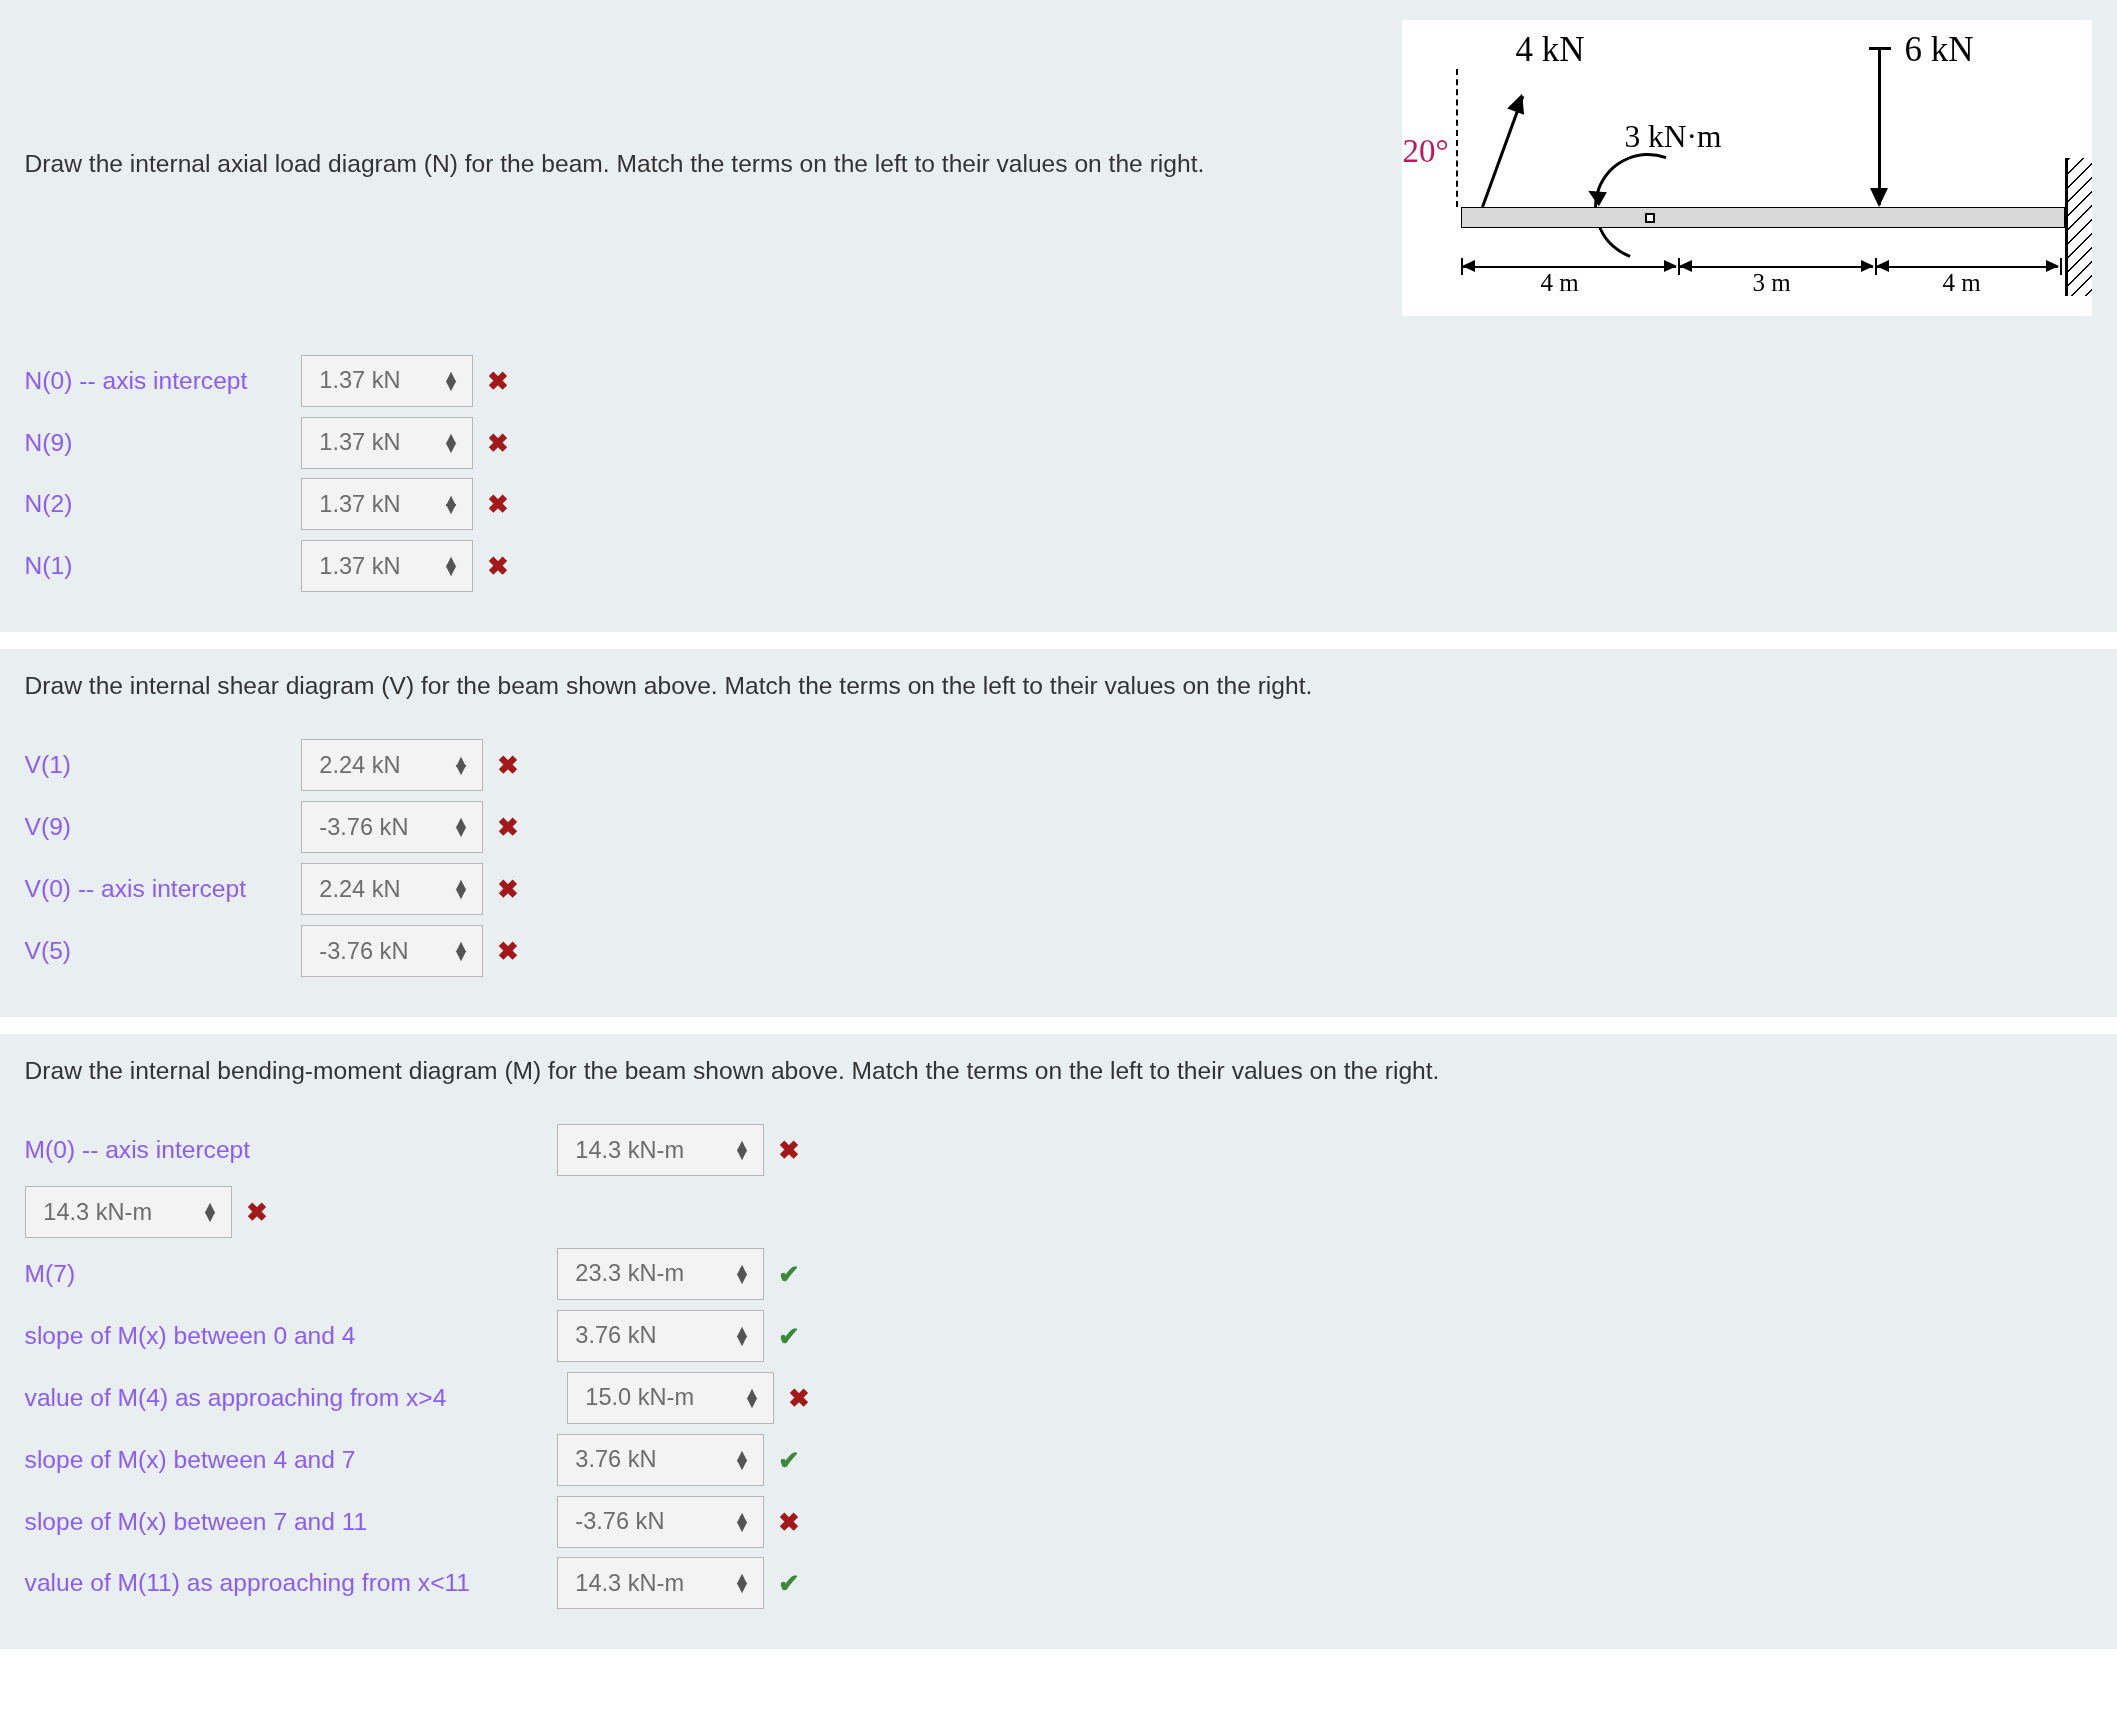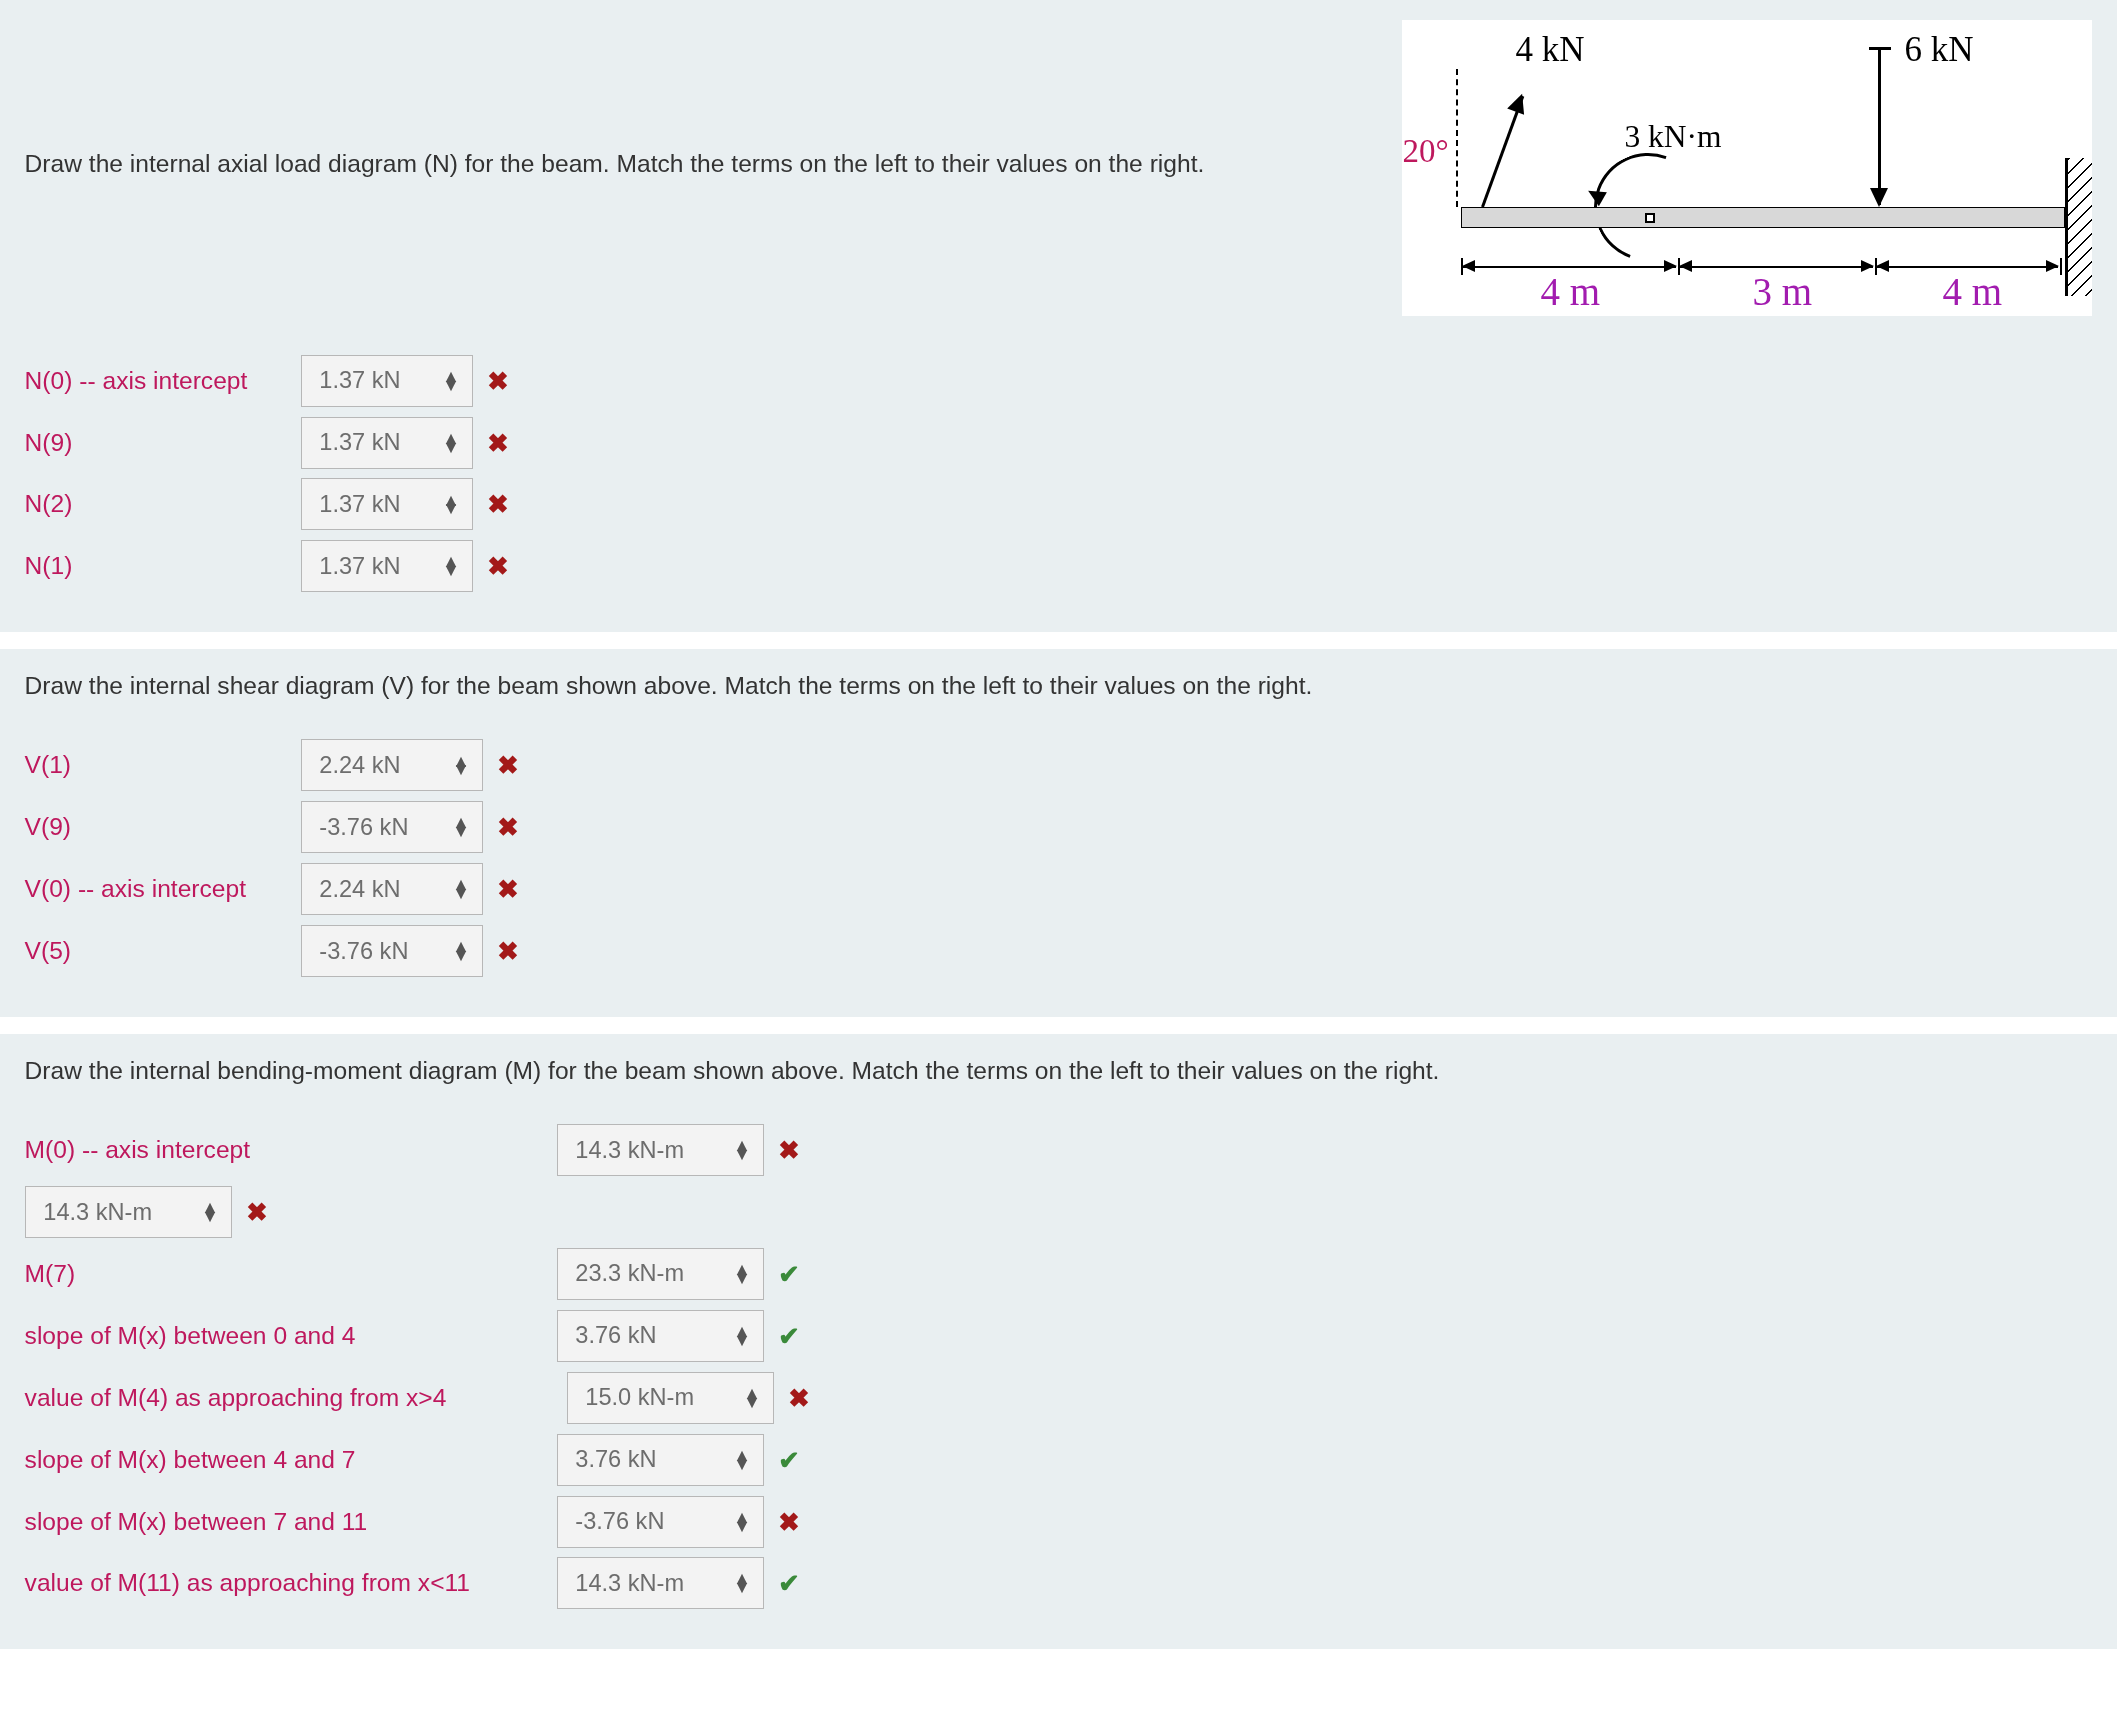--- a/index.html
+++ b/index.html
@@ -17,21 +17,21 @@
   }
   .prompt-wrap { display:flex; align-items:flex-start; }
   .prompt-text { flex:1; padding-top:128px; font-size:24.6px; color:#333; line-height:1.3; }
   .beam-img {
     width:690px; height:296px; background:#fff;
     position:relative; flex-shrink:0; margin-left:9.9px;
     font-family: "Times New Roman", serif;
   }
   .rows { margin-top:39px; }
   .row { display:flex; align-items:center; margin-bottom:9.9px; }
-  .row-label { width:276px; font-size:24.6px; color:#be185d; }
+  .row-label { width:276px; font-size:24.6px; color:#8b5cf6; }
   .row-label.wide { width:532px; }
   .select-box {
     display:inline-flex; align-items:center; justify-content:space-between;
     border:1px solid #b7b7b7; background:#f3f3f3;
     height:52px; padding:0 11.8px 0 17.7px; font-size:23.6px; color:#6d6d6d;
     cursor:pointer; min-width:172px;
   }
   .select-box .sortarrows { margin-left:17.7px; color:#555; font-size:17.7px; line-height:8.9px; }
   .status-icon { width:39px; text-align:center; font-size:25.6px; margin-left:5.9px; }
   .status-wrong { color:#a31919; font-weight:bold; }
@@ -49,21 +49,21 @@
   }
   .dim-arrow {
     position:absolute; height:2px; background:#000; top:246px;
   }
   .dim-arrow::before, .dim-arrow::after {
     content:""; position:absolute; top:-5.9px; width:0; height:0;
     border-top:6.9px solid transparent; border-bottom:6.9px solid transparent;
   }
   .dim-arrow::before { left:-1px; border-right:13.8px solid #000; }
   .dim-arrow::after  { right:-1px; border-left:13.8px solid #000; }
-  .dim-label { position:absolute; top:249px; font-size:39px; color:#a21caf; }
+  .dim-label { position:absolute; top:249px; font-size:25px; color:#000000; }
   .tick { position:absolute; width:2px; height:17.7px; background:#000; top:238px; }
   .top-label { position:absolute; font-size:35px; color:#000; }
   .f1-arrow {
     position:absolute; left:79px; top:69px; width:3px; height:118px;
     background:#000; transform-origin: bottom center; transform: rotate(20deg);
   }
   .f1-arrow::before {
     content:""; position:absolute; top:-2px; left:-8.9px;
     border-left:9.9px solid transparent; border-right:9.9px solid transparent;
     border-bottom:19.7px solid #000;

